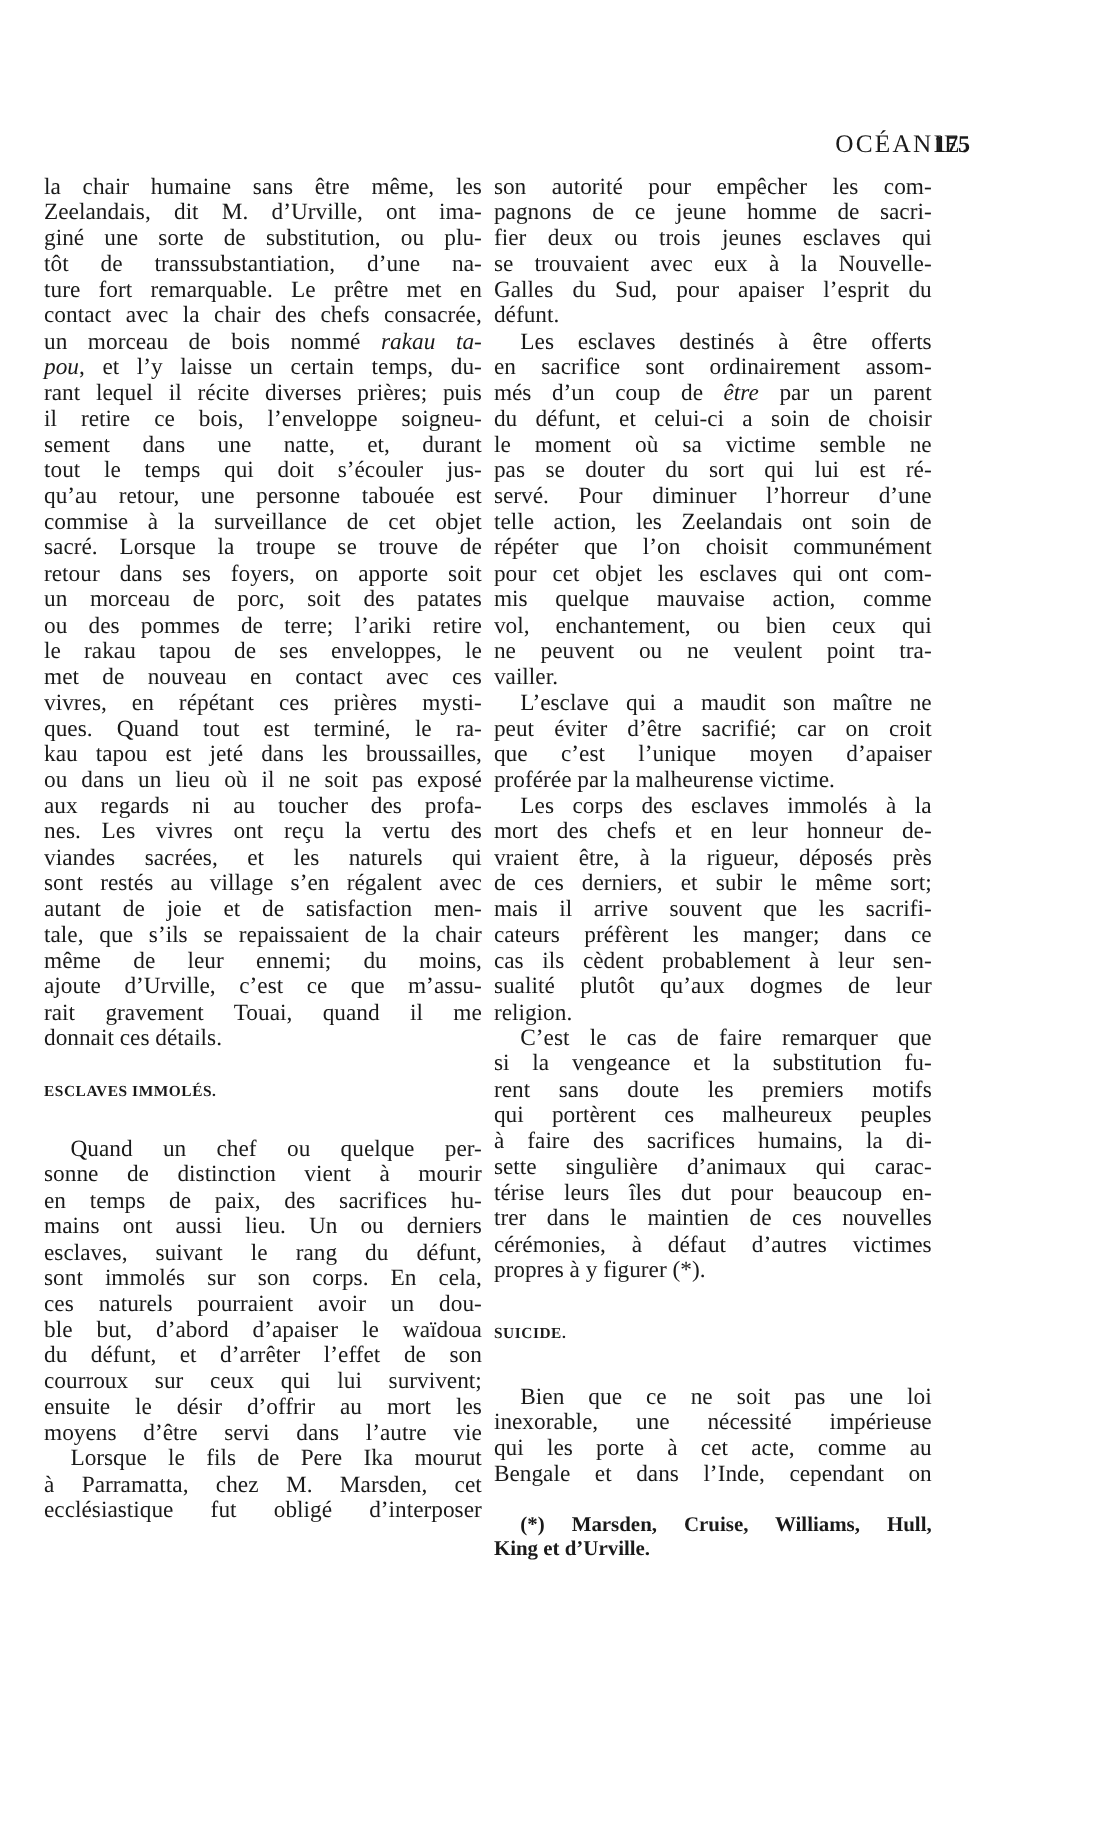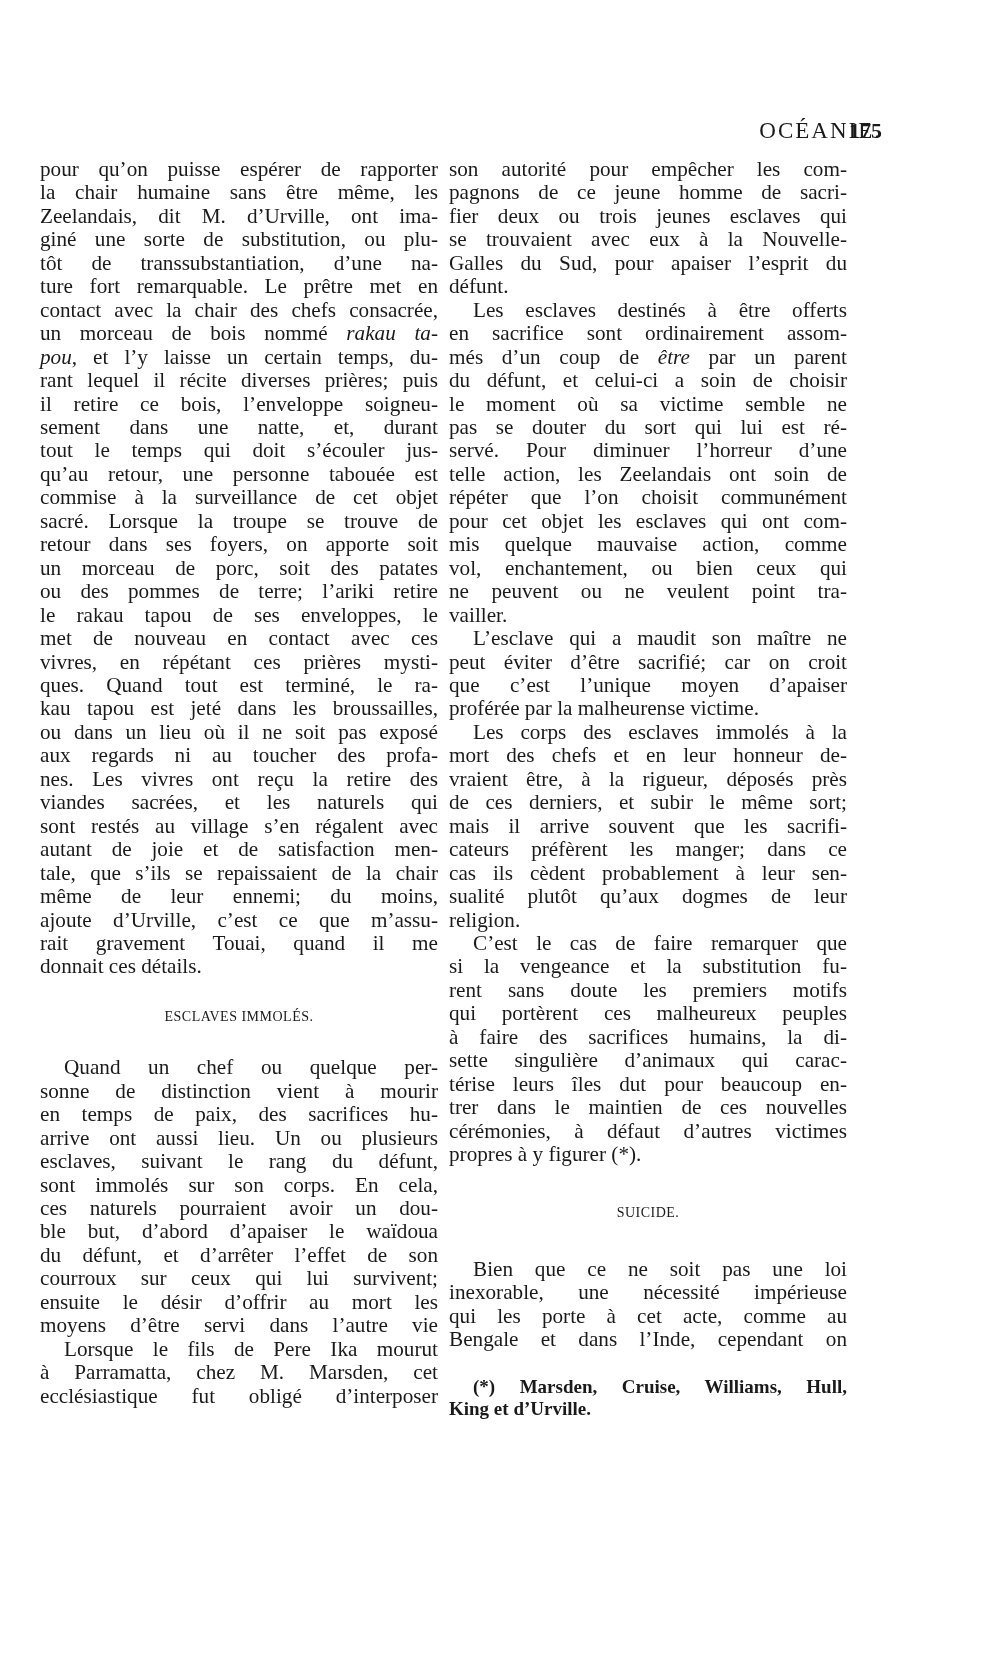--- a/index.html
+++ b/index.html
@@ -66,25 +66,24 @@
       white-space: nowrap;
       overflow: visible;
     }
     .column .line.last {
       text-align-last: left;
     }
     .column .line.indent {
       padding-left: 24px;
     }
     .section-title {
-      text-align: center;
       font-size: 14px;
       letter-spacing: 0.5px;
       margin: 26px 0 28px 0;
-      font-weight: normal;
+      font-weight: bold;
     }
     .section-title.suicide {
       margin: 35px 0 33px 0;
     }
     em { font-style: italic; }
     .footnote {
       margin-top: 24px;
       font-size: 19px;
       line-height: 22px;
       font-weight: bold;
@@ -97,21 +96,20 @@
 
 <div class="page">
 
   <div class="running-head">
     <div class="running-title">OCÉANIE.</div>
     <div class="page-number">175</div>
   </div>
 
   <div class="column col-left">
     <p>
-      <span class="line">pour qu’on puisse espérer de rapporter</span>
       <span class="line">la chair humaine sans être même, les</span>
       <span class="line">Zeelandais, dit M. d’Urville, ont ima-</span>
       <span class="line">giné une sorte de substitution, ou plu-</span>
       <span class="line">tôt de transsubstantiation, d’une na-</span>
       <span class="line">ture fort remarquable. Le prêtre met en</span>
       <span class="line">contact avec la chair des chefs consacrée,</span>
       <span class="line"><span>un morceau de bois nommé </span><em>rakau ta-</em></span>
       <span class="line"><em>pou</em><span>, et l’y laisse un certain temps, du-</span></span>
       <span class="line">rant lequel il récite diverses prières; puis</span>
       <span class="line">il retire ce bois, l’enveloppe soigneu-</span>
@@ -123,38 +121,38 @@
       <span class="line">retour dans ses foyers, on apporte soit</span>
       <span class="line">un morceau de porc, soit des patates</span>
       <span class="line">ou des pommes de terre; l’ariki retire</span>
       <span class="line">le rakau tapou de ses enveloppes, le</span>
       <span class="line">met de nouveau en contact avec ces</span>
       <span class="line">vivres, en répétant ces prières mysti-</span>
       <span class="line">ques. Quand tout est terminé, le ra-</span>
       <span class="line">kau tapou est jeté dans les broussailles,</span>
       <span class="line">ou dans un lieu où il ne soit pas exposé</span>
       <span class="line">aux regards ni au toucher des profa-</span>
-      <span class="line">nes. Les vivres ont reçu la retire des</span>
+      <span class="line">nes. Les vivres ont reçu la vertu des</span>
       <span class="line">viandes sacrées, et les naturels qui</span>
       <span class="line">sont restés au village s’en régalent avec</span>
       <span class="line">autant de joie et de satisfaction men-</span>
       <span class="line">tale, que s’ils se repaissaient de la chair</span>
       <span class="line">même de leur ennemi; du moins,</span>
       <span class="line">ajoute d’Urville, c’est ce que m’assu-</span>
       <span class="line">rait gravement Touai, quand il me</span>
       <span class="line last">donnait ces détails.</span>
     </p>
 
     <div class="section-title">ESCLAVES IMMOLÉS.</div>
 
     <p>
       <span class="line indent">Quand un chef ou quelque per-</span>
       <span class="line">sonne de distinction vient à mourir</span>
       <span class="line">en temps de paix, des sacrifices hu-</span>
-      <span class="line">arrive ont aussi lieu. Un ou plusieurs</span>
+      <span class="line">mains ont aussi lieu. Un ou derniers</span>
       <span class="line">esclaves, suivant le rang du défunt,</span>
       <span class="line">sont immolés sur son corps. En cela,</span>
       <span class="line">ces naturels pourraient avoir un dou-</span>
       <span class="line">ble but, d’abord d’apaiser le waïdoua</span>
       <span class="line">du défunt, et d’arrêter l’effet de son</span>
       <span class="line">courroux sur ceux qui lui survivent;</span>
       <span class="line">ensuite le désir d’offrir au mort les</span>
       <span class="line">moyens d’être servi dans l’autre vie</span>
     </p>
 

